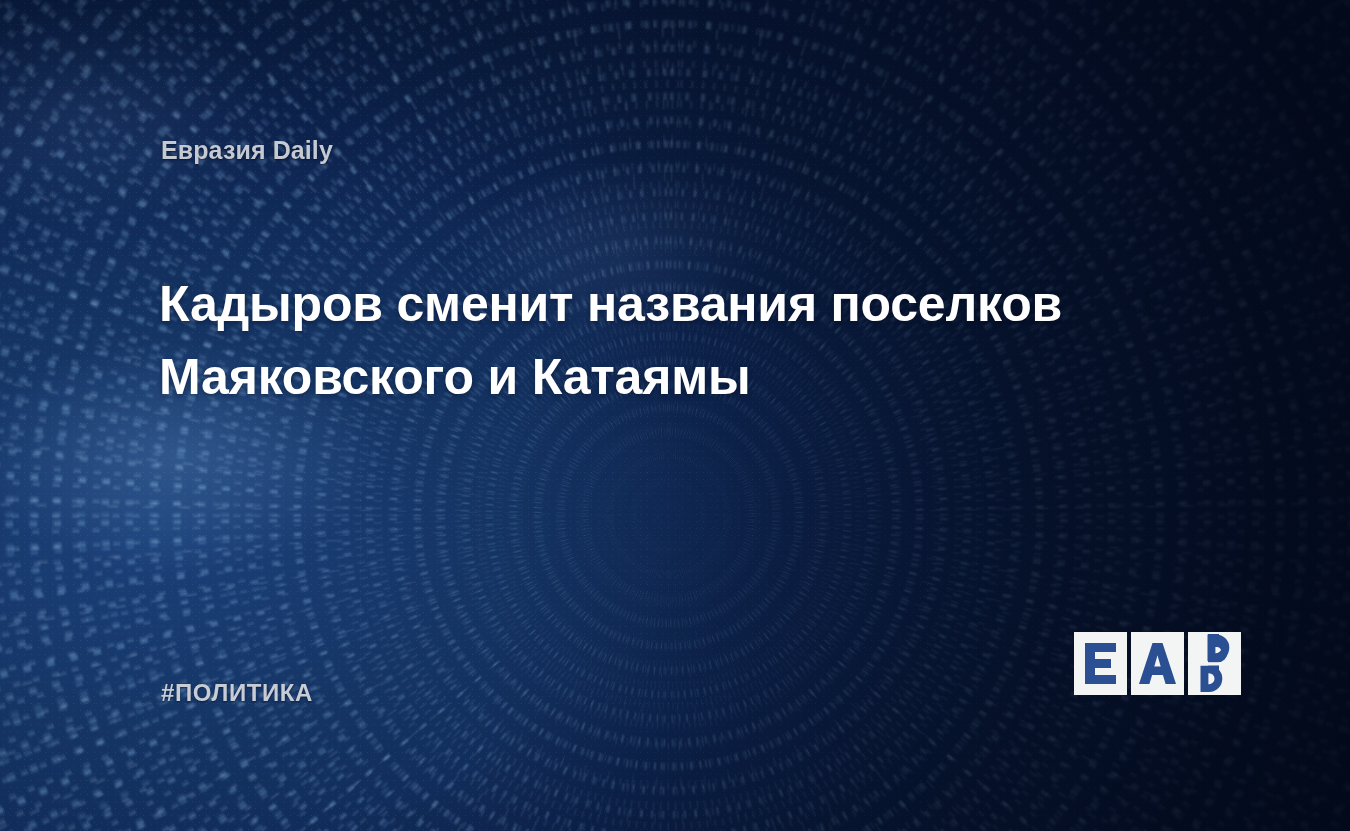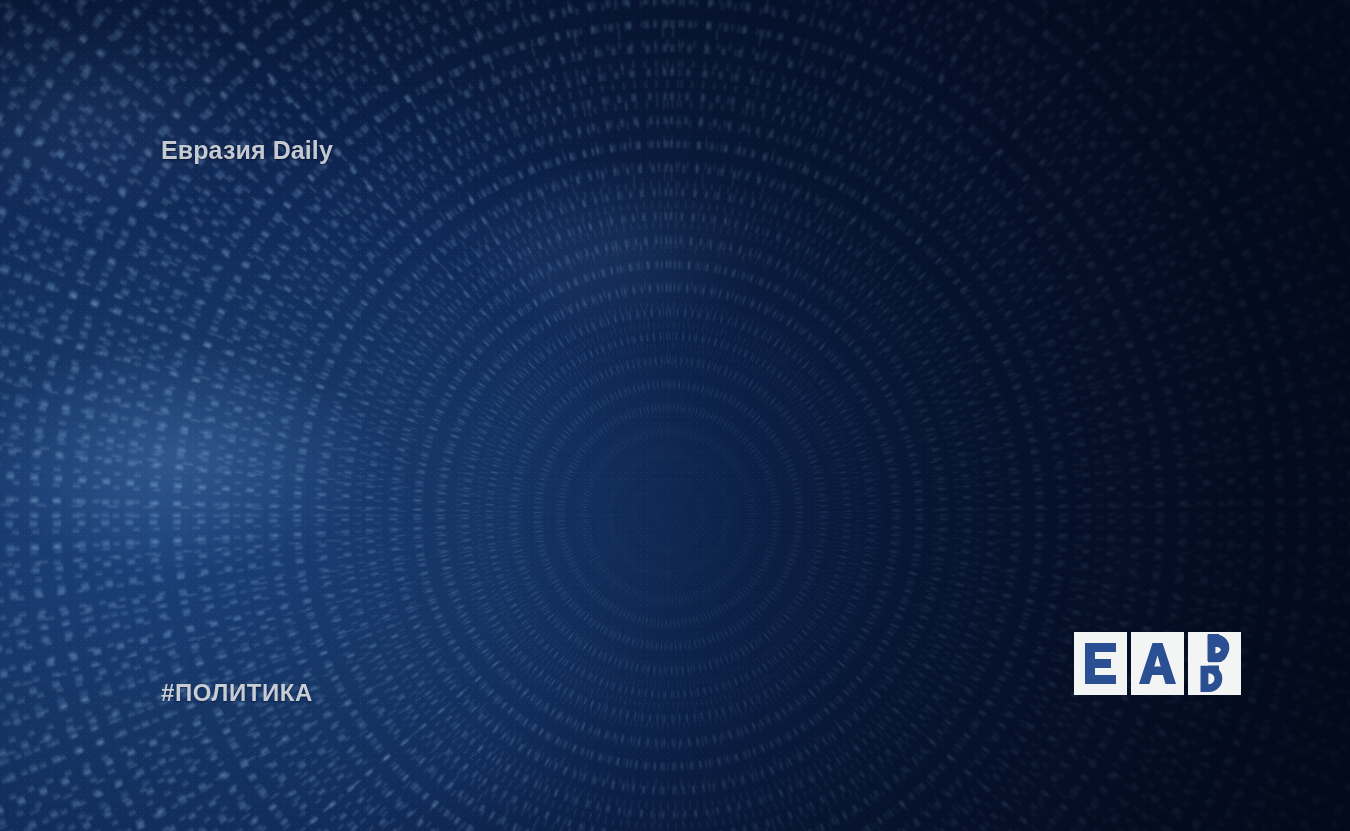--- a/index.html
+++ b/index.html
@@ -253,20 +253,21 @@
     <div class="trails layer2"></div>
     <div class="bg-glow"></div>
     <div class="bg-noise"></div>
     <div class="bg-vignette"></div>
   </div>
 
   <div class="content">
 
     <div class="brand">Евразия Daily</div>
 
+    <h1 class="headline">Кадыров сменит названия поселков Маяковского и Катаямы</h1>
 
     <div class="tag">#ПОЛИТИКА</div>
 
     <div class="logo">
 
       <span class="logo-tile">
         <svg width="53" height="63" viewBox="0 0 53 63" aria-hidden="true">
           <g fill="#2a4f92">
             <rect x="11" y="11" width="10" height="41"></rect>
             <rect x="11" y="11" width="31" height="9"></rect>

